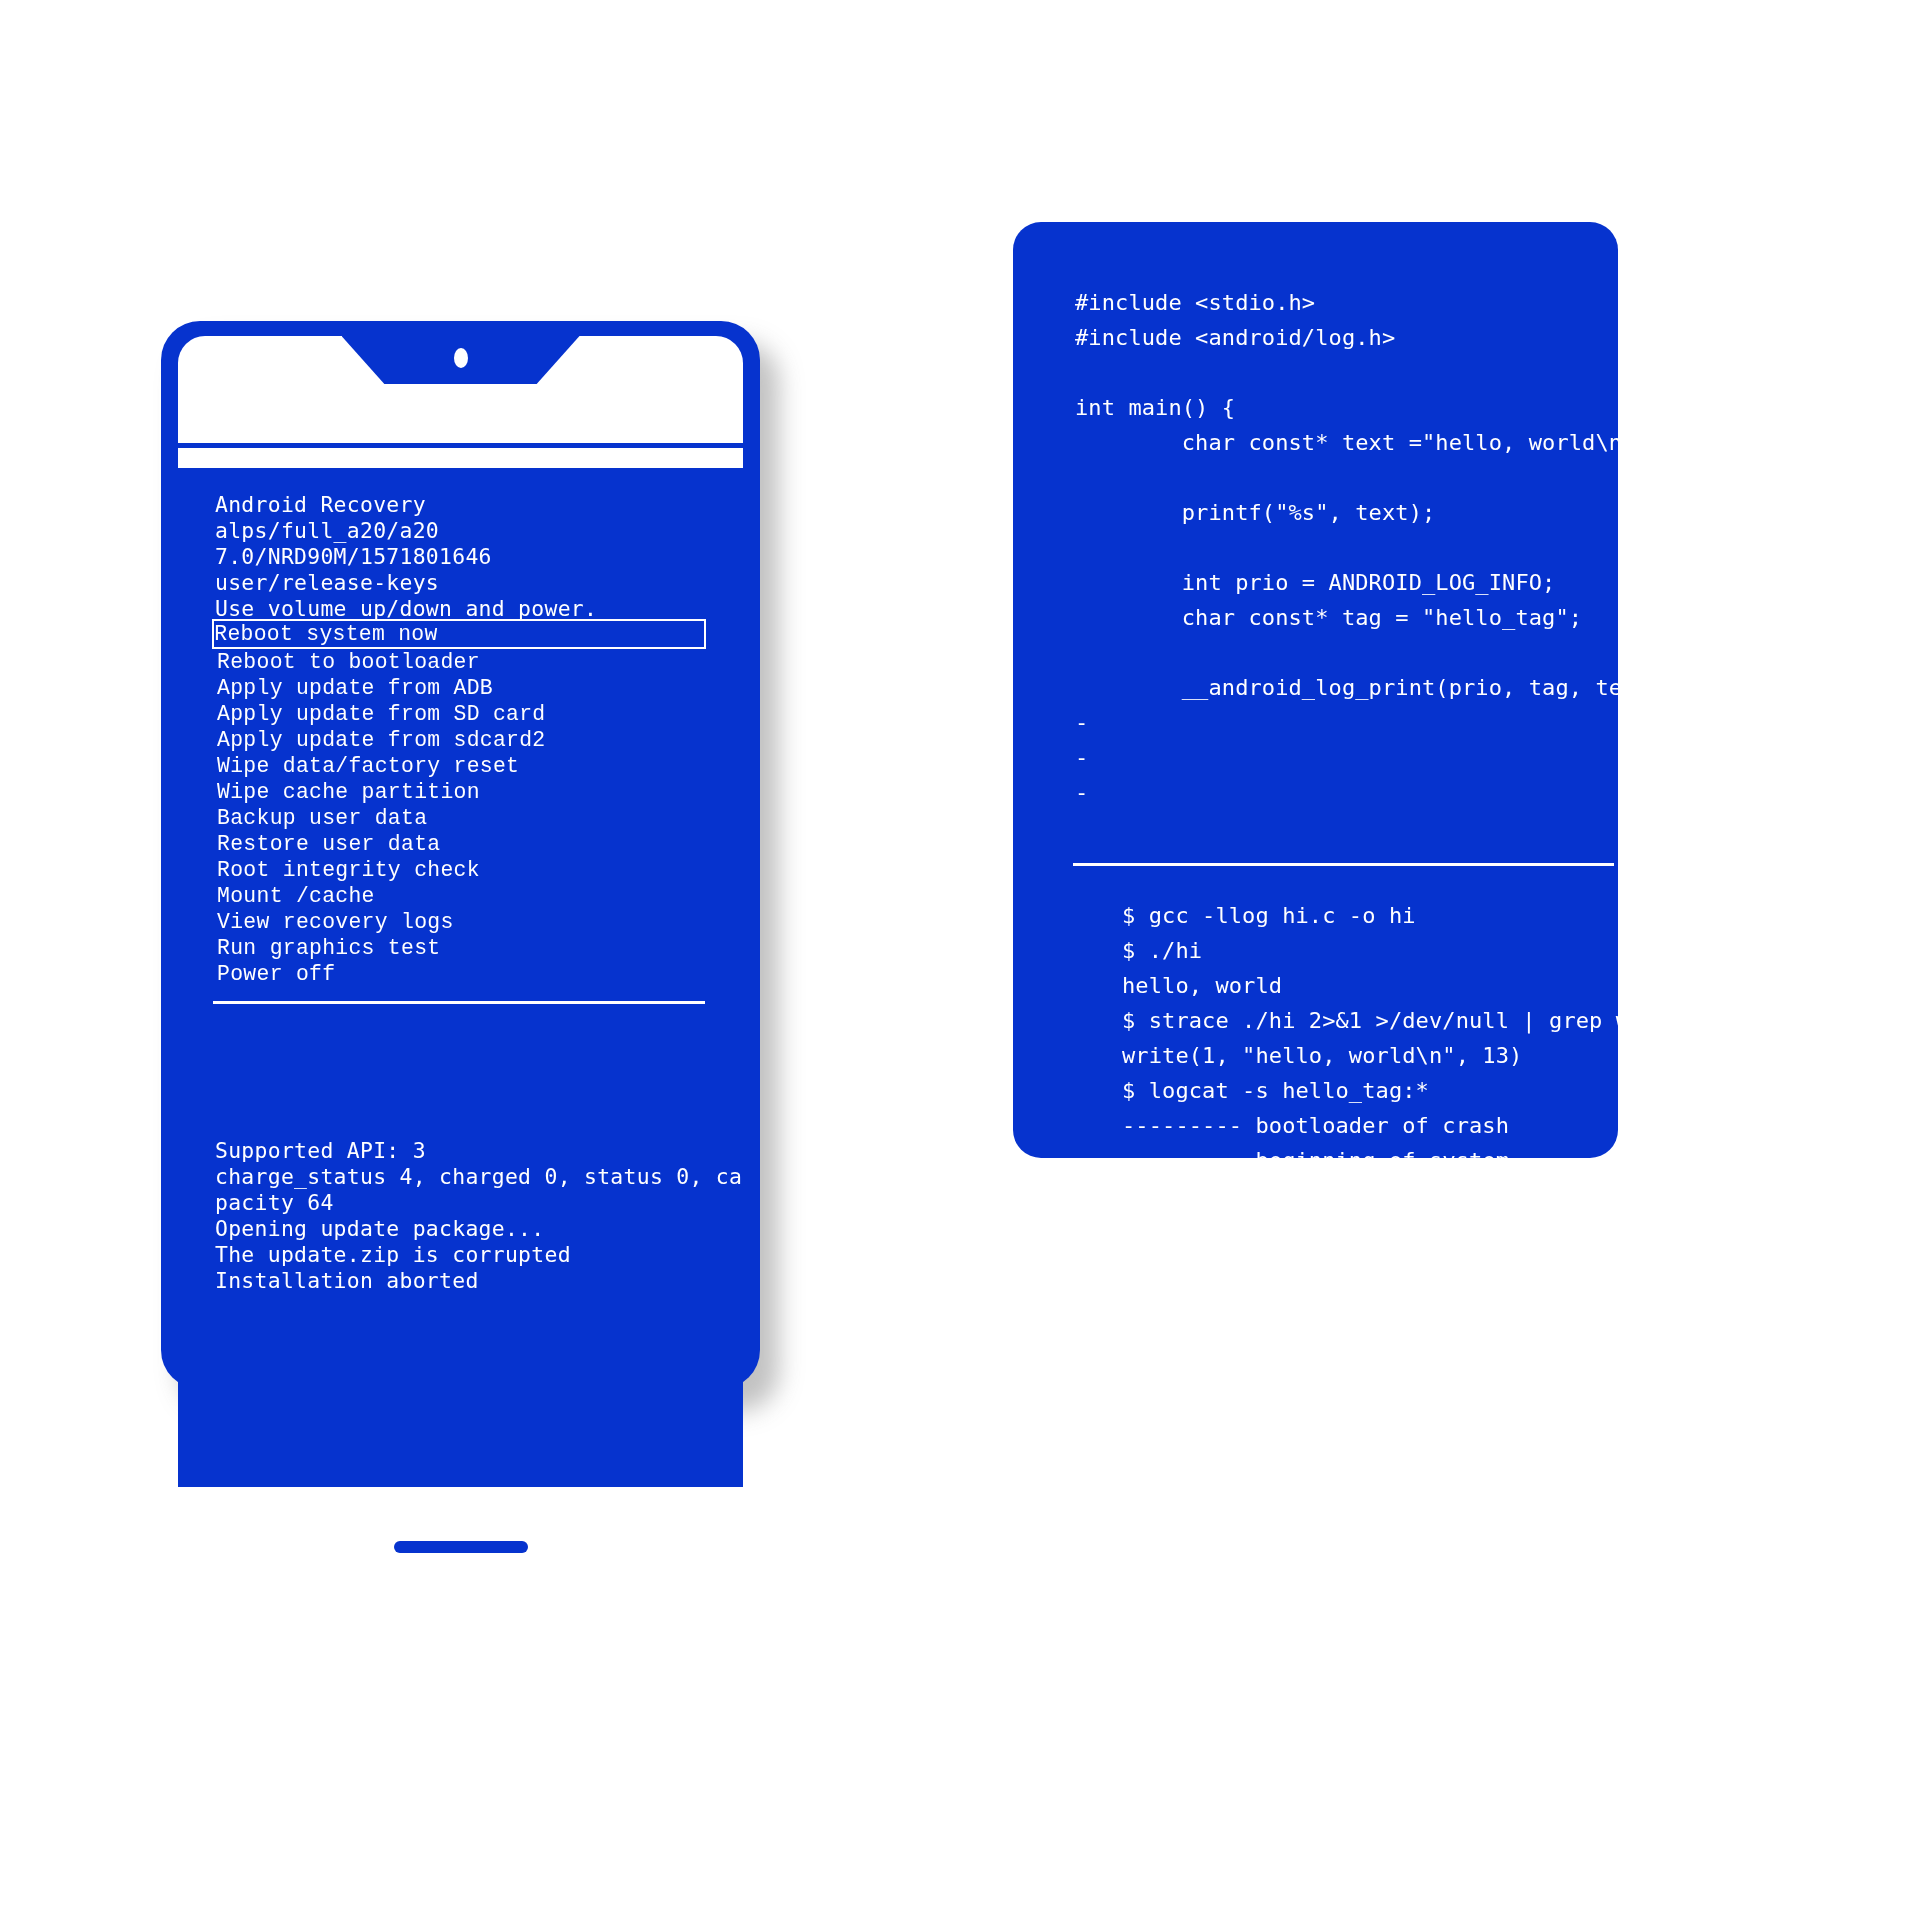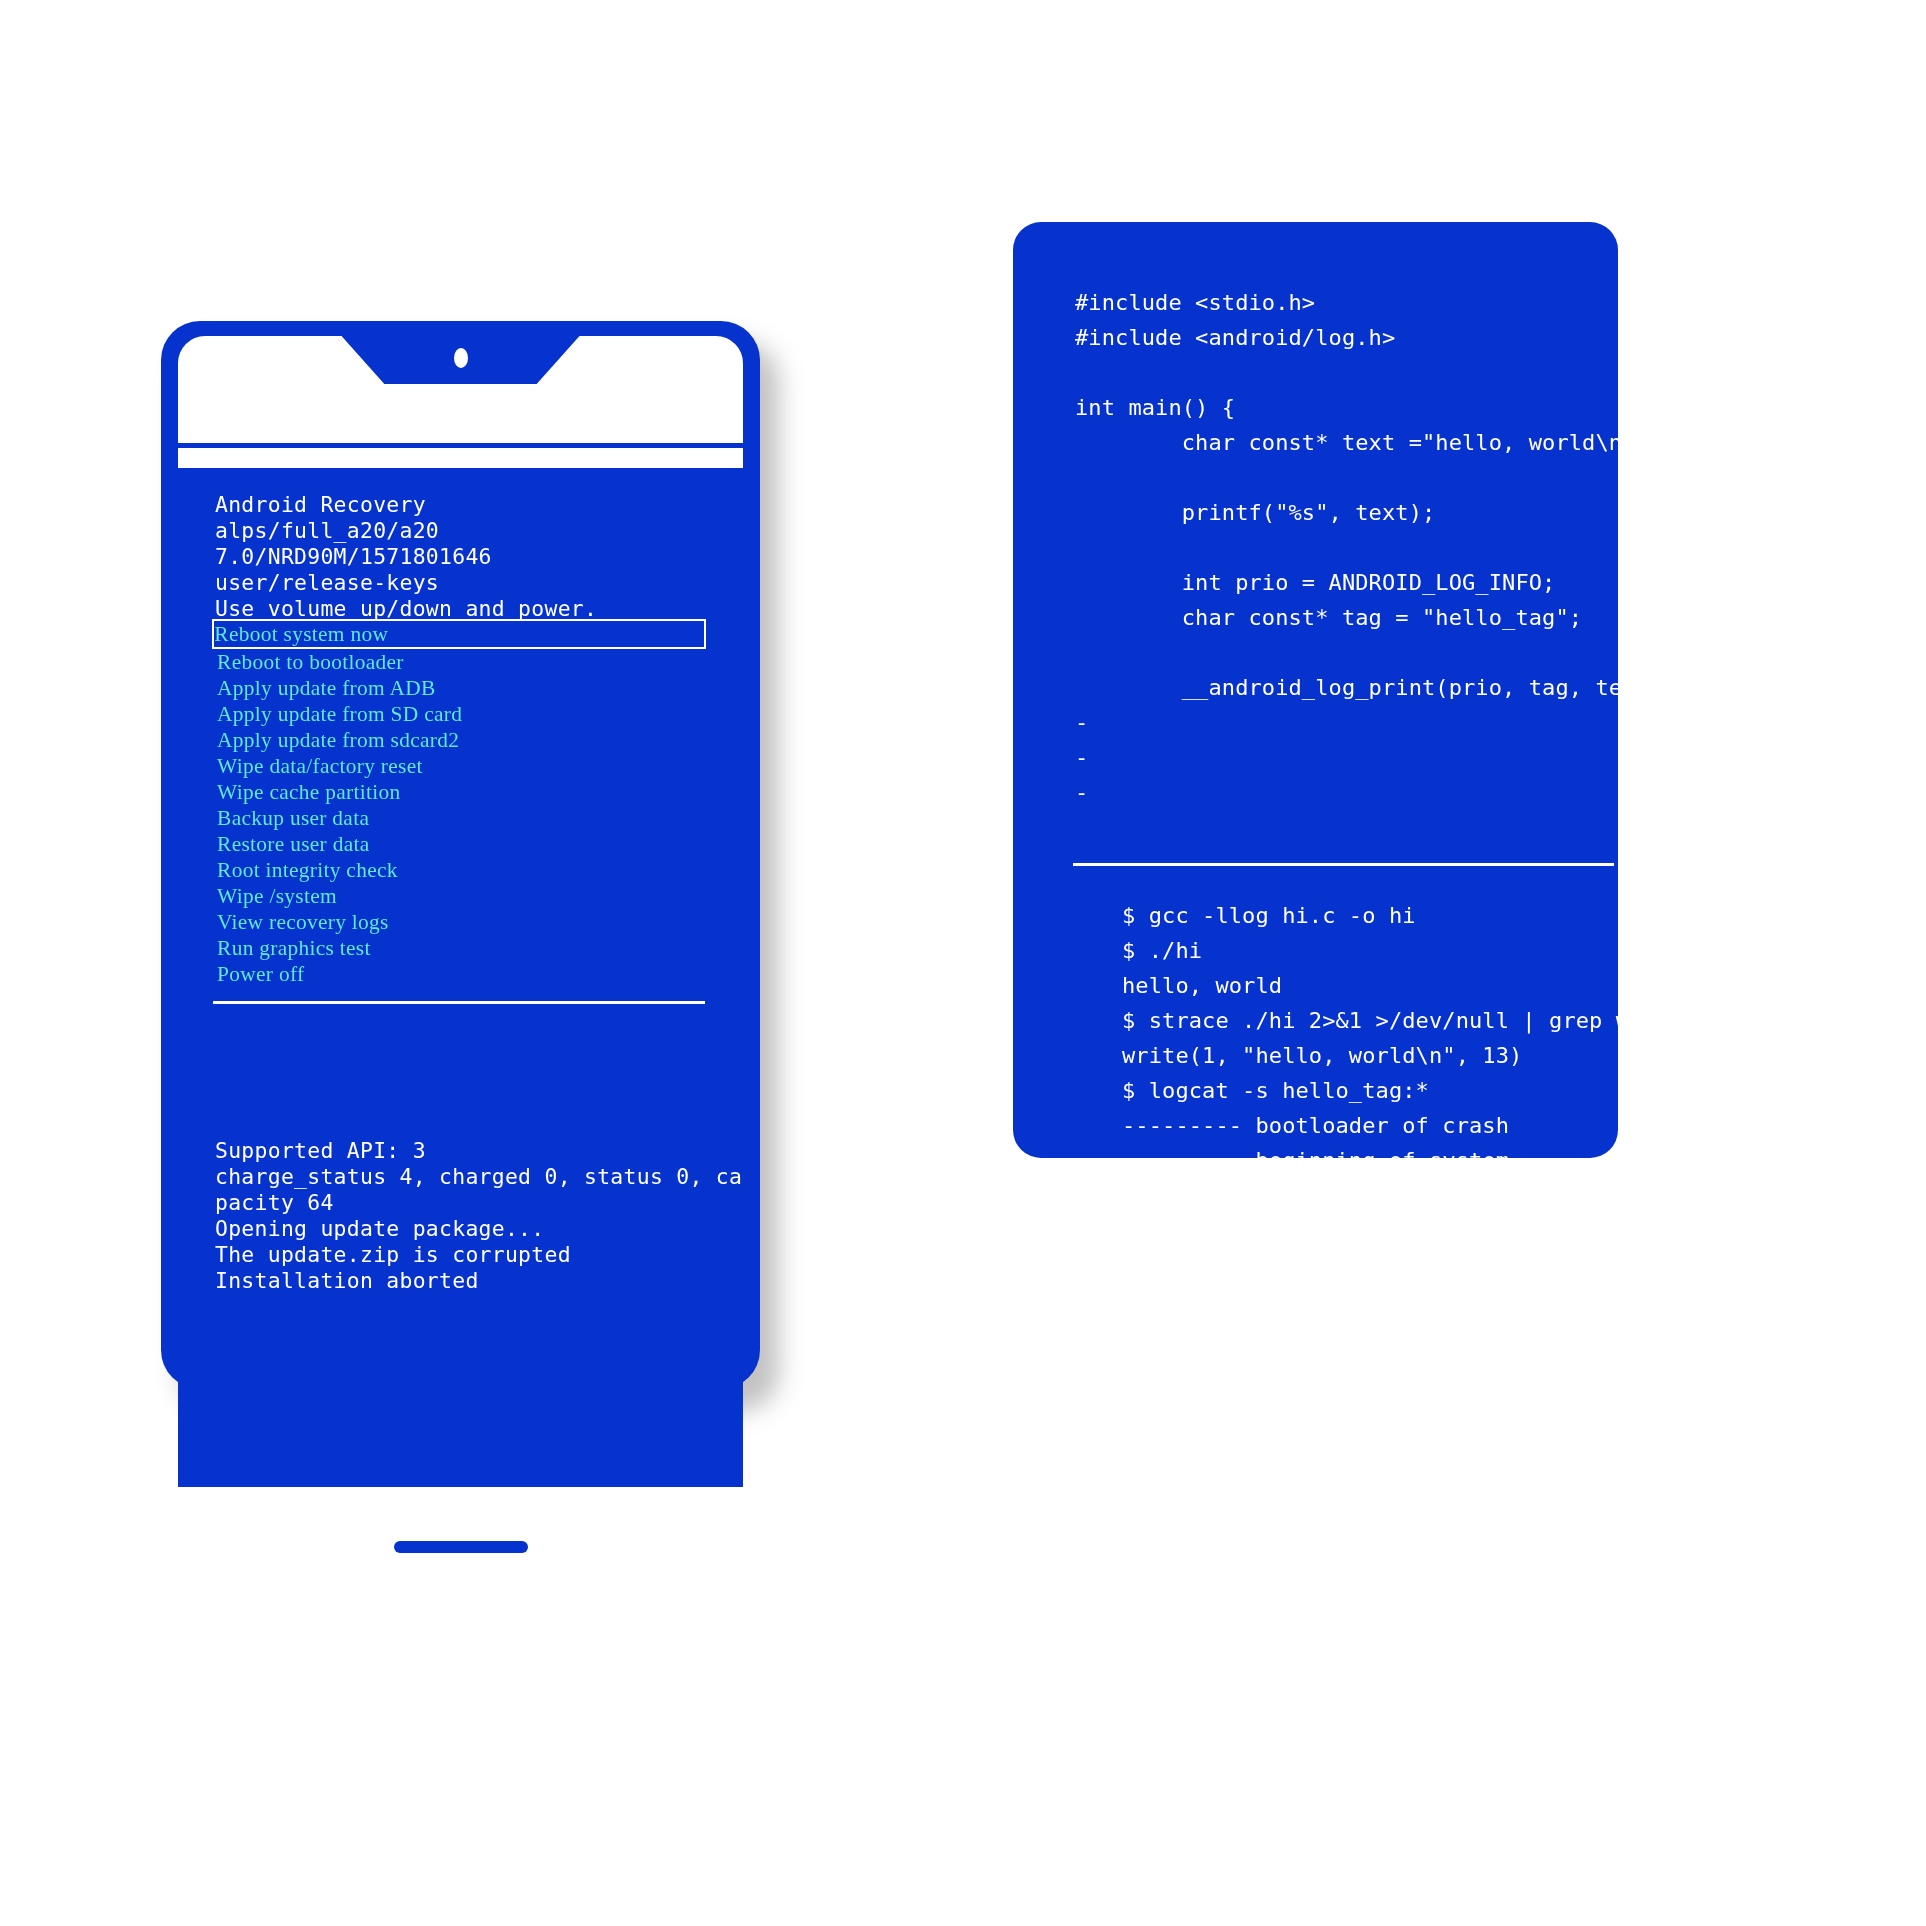--- a/index.html
+++ b/index.html
@@ -106,22 +106,22 @@
     left: 37px;
     top: 23.5px;
   }
   #rec-menu {
     position: absolute;
     left: 37px;
     top: 153px;
     width: 490px;
   }
   .rec-menu-item {
-    color: #5eead4;
-    font-family: Liberation Serif, serif;
+    color: #ffffff;
+    font-family: Liberation Mono, monospace;
     font-size: 21.4px;
     line-height: 26px;
     letter-spacing: 0.3px;
     white-space: pre;
     padding-left: 2.1px;
   }
   .rec-menu-item.selected {
     border: 2.7px solid #ffffff;
     padding-left: 0px;
     margin-left: -2.7px;
@@ -225,21 +225,21 @@
         <div class="rec-menu-item selected">Reboot system now</div>
         <div class="rec-menu-item">Reboot to bootloader</div>
         <div class="rec-menu-item">Apply update from ADB</div>
         <div class="rec-menu-item">Apply update from SD card</div>
         <div class="rec-menu-item">Apply update from sdcard2</div>
         <div class="rec-menu-item">Wipe data/factory reset</div>
         <div class="rec-menu-item">Wipe cache partition</div>
         <div class="rec-menu-item">Backup user data</div>
         <div class="rec-menu-item">Restore user data</div>
         <div class="rec-menu-item">Root integrity check</div>
-        <div class="rec-menu-item">Wipe /system</div>
+        <div class="rec-menu-item">Mount /cache</div>
         <div class="rec-menu-item">View recovery logs</div>
         <div class="rec-menu-item">Run graphics test</div>
         <div class="rec-menu-item">Power off</div>
       </div>
 
       <div id="rec-rule"></div>
 
       <div id="rec-status">
         <div class="rec-text">Supported API: 3</div>
         <div class="rec-text">charge_status 4, charged 0, status 0, ca</div>

